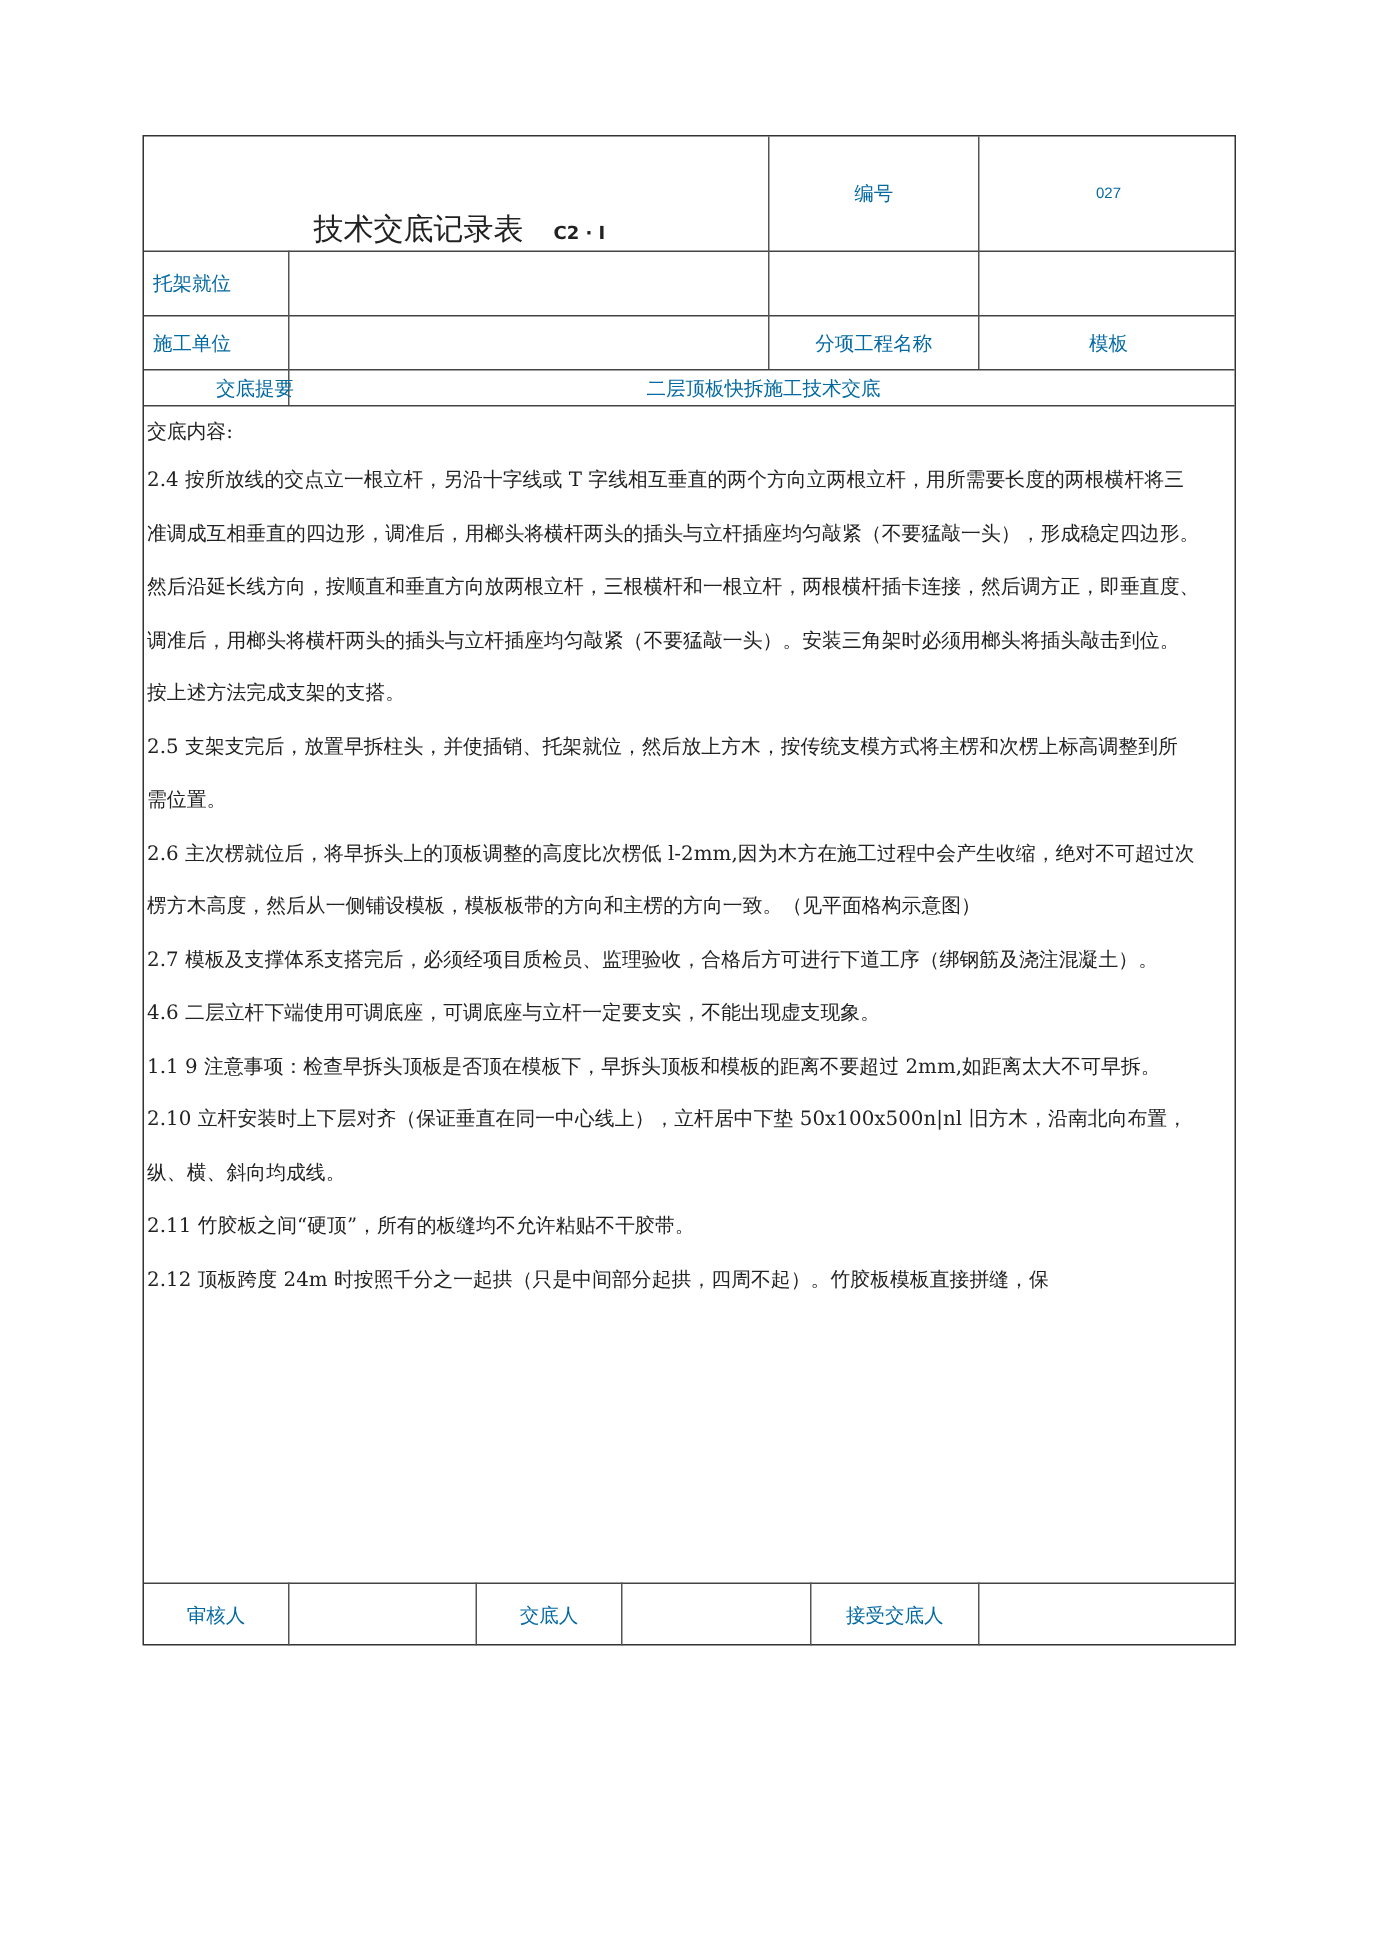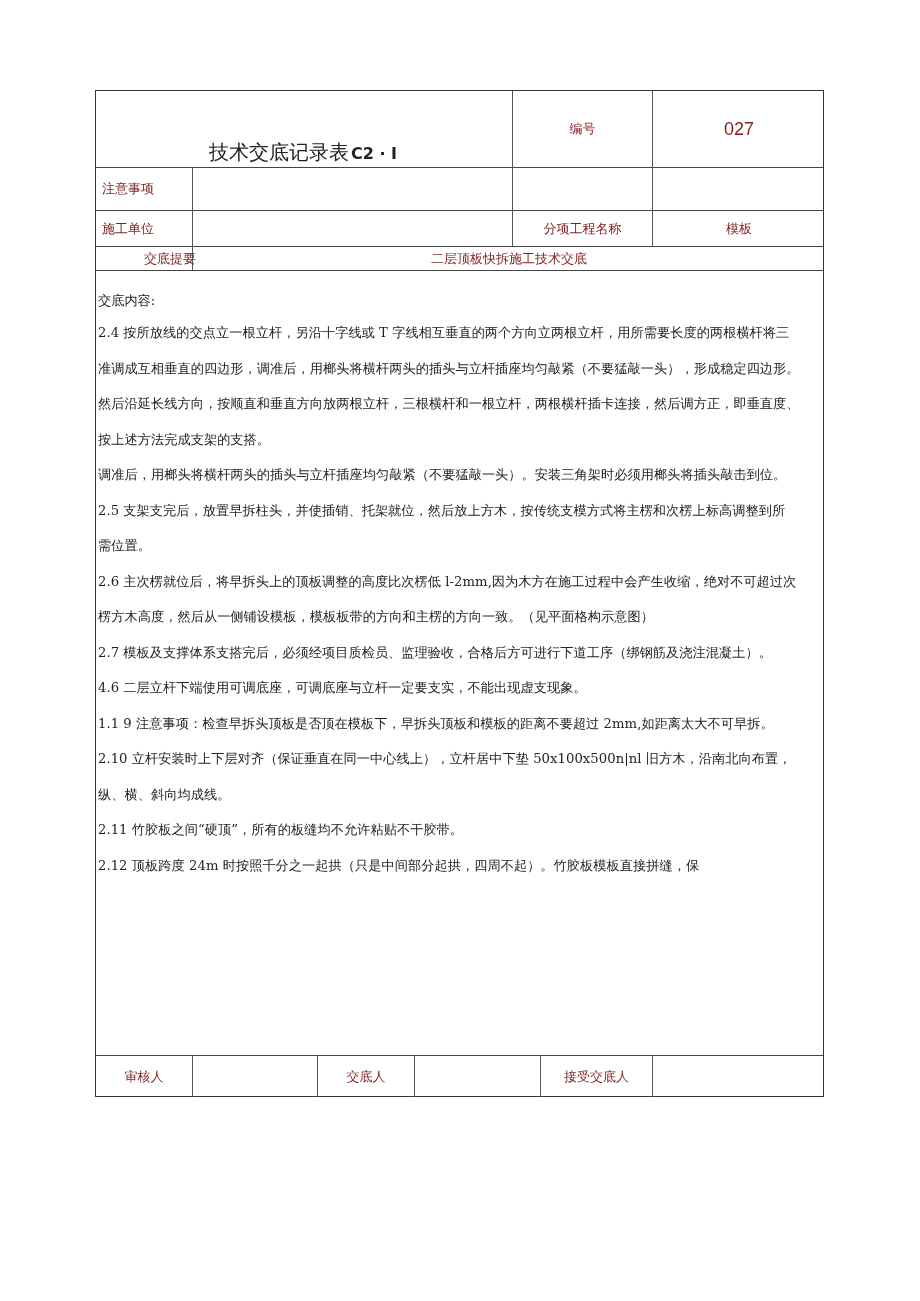--- a/index.html
+++ b/index.html
@@ -1,26 +1,26 @@
 <!DOCTYPE html>
 <html><head>
 <meta charset="utf-8">
 <style>
   html, body { margin: 0; padding: 0; background: #ffffff; }
   body { width: 920px; height: 1301px; position: relative; font-family: "DejaVu Serif", "Liberation Serif", serif; color: #222; }
   .sheet { position: absolute; left: 95px; top: 90px; width: 729px; height: 1007px; border: 1px solid #333; box-sizing: border-box; }
   .hline { position: absolute; left: 0; right: 0; height: 0; border-top: 1px solid #444; }
   .vline { position: absolute; width: 0; border-left: 1px solid #555; }
-  .cell { position: absolute; display: flex; align-items: center; font-size: 13px; color: #7f1d1d; }
+  .cell { position: absolute; display: flex; align-items: center; font-size: 13px; color: #0369a1; }
   .center { justify-content: center; }
   .left { justify-content: flex-start; padding-left: 6px; box-sizing: border-box; }
   .title { position: absolute; left: 113px; top: 48px; font-size: 20px; color: #222; white-space: nowrap; }
-  .title .code { font-family: "DejaVu Sans", sans-serif; font-size: 16px; font-weight: bold; margin-left: 2px; }
-  .num { font-family: "Liberation Sans", sans-serif; font-size: 18px; }
-  .content { position: absolute; left: 0; top: 181px; width: 729px; padding: 16px 2px; box-sizing: border-box; font-size: 13.2px; color: #222; }
+  .title .code { font-family: "DejaVu Sans", sans-serif; font-size: 12px; font-weight: bold; margin-left: 20px; }
+  .num { font-family: "Liberation Sans", sans-serif; font-size: 10px; }
+  .content { position: absolute; left: 0; top: 181px; width: 729px; padding: 4px 2px; box-sizing: border-box; font-size: 13.2px; color: #222; }
   .content .heading { line-height: 20px; height: 20px; margin-top: 3px; }
   .content p { margin: 0; line-height: 35.5px; white-space: nowrap; overflow: hidden; letter-spacing: 0.05px; }
   .content p.first { margin-top: 4px; }
 </style>
 </head>
 <body>
 
 <div class="sheet">
 
   <div class="hline" style="top:76px"></div>
@@ -38,39 +38,39 @@
   <div class="vline" style="left:318px; top:964px; height:42px"></div>
   <div class="vline" style="left:444px; top:964px; height:42px"></div>
   <div class="vline" style="left:556px; top:964px; height:42px"></div>
 
   <div class="title">
     <span>技术交底记录表</span><span class="code">C2 · I</span>
   </div>
   <div class="cell center" style="left:417px; top:0; width:139px; height:76px;">编号</div>
   <div class="cell center num" style="left:557px; top:0; width:172px; height:76px;">027</div>
 
-  <div class="cell left" style="left:0; top:77px; width:96px; height:42px;">注意事项</div>
+  <div class="cell left" style="left:0; top:77px; width:96px; height:42px;">托架就位</div>
   <div class="cell left" style="left:97px; top:77px; width:319px; height:42px;"></div>
   <div class="cell center" style="left:557px; top:77px; width:172px; height:42px;"></div>
 
   <div class="cell left" style="left:0; top:120px; width:96px; height:35px;">施工单位</div>
   <div class="cell left" style="left:97px; top:120px; width:319px; height:35px;"></div>
   <div class="cell center" style="left:557px; top:120px; width:172px; height:35px;">模板</div>
   <div class="cell center" style="left:417px; top:120px; width:139px; height:35px;">分项工程名称</div>
 
   <div class="cell left" style="left:0; top:156px; width:96px; height:23px;margin-left:42px;">交底提要</div>
   <div class="cell center" style="left:97px; top:156px; width:632px; height:23px;">二层顶板快拆施工技术交底</div>
 
   <div class="content">
     <div class="heading">交底内容:</div>
     <p class="first">2.4 按所放线的交点立一根立杆，另沿十字线或 T 字线相互垂直的两个方向立两根立杆，用所需要长度的两根横杆将三</p>
     <p>准调成互相垂直的四边形，调准后，用榔头将横杆两头的插头与立杆插座均匀敲紧（不要猛敲一头），形成稳定四边形。</p>
     <p>然后沿延长线方向，按顺直和垂直方向放两根立杆，三根横杆和一根立杆，两根横杆插卡连接，然后调方正，即垂直度、</p>
+    <p>调准后，用榔头将横杆两头的插头与立杆插座均匀敲紧（不要猛敲一头）。安装三角架时必须用榔头将插头敲击到位。</p>
     <p>按上述方法完成支架的支搭。</p>
-    <p>调准后，用榔头将横杆两头的插头与立杆插座均匀敲紧（不要猛敲一头）。安装三角架时必须用榔头将插头敲击到位。</p>
     <p>2.5 支架支完后，放置早拆柱头，并使插销、托架就位，然后放上方木，按传统支模方式将主楞和次楞上标高调整到所</p>
     <p>需位置。</p>
     <p>2.6 主次楞就位后，将早拆头上的顶板调整的高度比次楞低 l-2mm,因为木方在施工过程中会产生收缩，绝对不可超过次</p>
     <p>楞方木高度，然后从一侧铺设模板，模板板带的方向和主楞的方向一致。（见平面格构示意图）</p>
     <p>2.7 模板及支撑体系支搭完后，必须经项目质检员、监理验收，合格后方可进行下道工序（绑钢筋及浇注混凝土）。</p>
     <p>4.6 二层立杆下端使用可调底座，可调底座与立杆一定要支实，不能出现虚支现象。</p>
     <p>1.1     9 注意事项：检查早拆头顶板是否顶在模板下，早拆头顶板和模板的距离不要超过 2mm,如距离太大不可早拆。</p>
     <p>2.10  立杆安装时上下层对齐（保证垂直在同一中心线上），立杆居中下垫 50x100x500n|nl 旧方木，沿南北向布置，</p>
     <p>纵、横、斜向均成线。</p>
     <p>2.11  竹胶板之间“硬顶”，所有的板缝均不允许粘贴不干胶带。</p>

